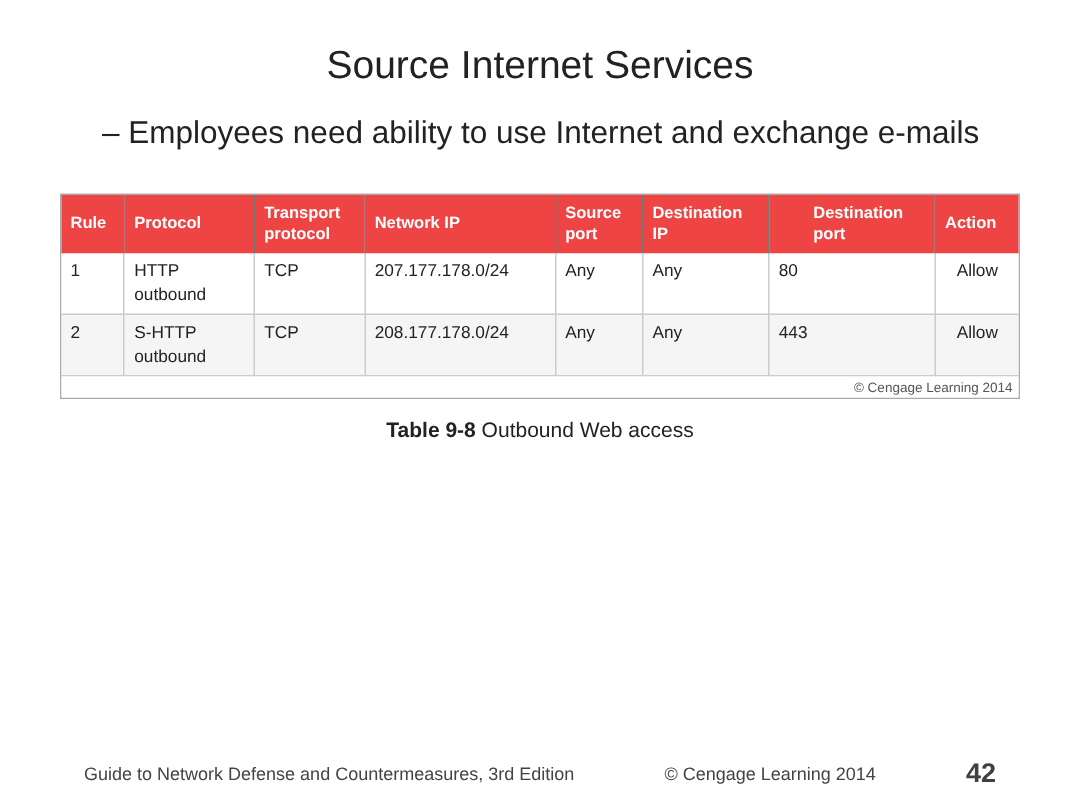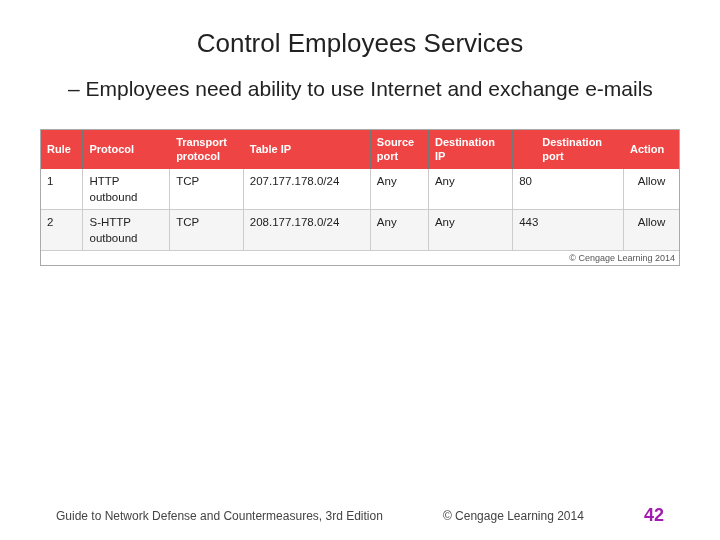--- a/index.html
+++ b/index.html
@@ -112,49 +112,49 @@
       font-size: 12px;
       color: #444;
     }
     .footer-center {
       font-size: 12px;
       color: #444;
     }
     .footer-right {
       font-size: 18px;
       font-weight: bold;
-      color: #a21caf;
+      color: #404040;
     }
     .rule-col { width: 28px; }
     .protocol-col { width: 75px; margin-left: 14px; }
     .transport-col { width: 60px; }
     .sourceip-col { width: 110px; }
     .sourceport-col { width: 48px; }
     .destip-col { width: 70px; }
     .destport-col { width: 65px; padding-left: 29px; }
     .action-col { width: 48px; }
   </style>
 </head>
 <body>
 
 <div class="page">
-  <h1 class="title">Control Employees Services</h1>
+  <h1 class="title">Source Internet Services</h1>
 
   <div class="bullet-section">
     <div class="bullet-sub">– Employees need ability to use Internet and exchange e-mails</div>
   </div>
 
   <div class="table-container">
     <table>
       <thead>
         <tr>
           <th class="rule-col">Rule</th>
           <th class="protocol-col">Protocol</th>
           <th class="transport-col">Transport protocol</th>
-          <th class="sourceip-col">Table IP</th>
+          <th class="sourceip-col">Network IP</th>
           <th class="sourceport-col">Source port</th>
           <th class="destip-col">Destination IP</th>
           <th class="destport-col">Destination port</th>
           <th class="action-col">Action</th>
         </tr>
       </thead>
       <tbody id="table-body">
       <tr>
             <td>1</td>
             <td>HTTP<br>outbound</td>
@@ -173,19 +173,22 @@
             <td>Any</td>
             <td>Any</td>
             <td>443</td>
             <td>Allow</td>
           </tr>
         </tbody>
     </table>
     <div class="copyright-row">© Cengage Learning 2014</div>
   </div>
 
+  <div class="table-caption">
+    <span class="table-caption-bold">Table 9-8</span><span>  Outbound Web access</span>
+  </div>
 </div>
 
 <div class="footer">
   <span class="footer-left">Guide to Network Defense and Countermeasures, 3rd Edition</span>
   <span class="footer-center">© Cengage Learning  2014</span>
   <span class="footer-right">42</span>
 </div>
 
 </body></html>

